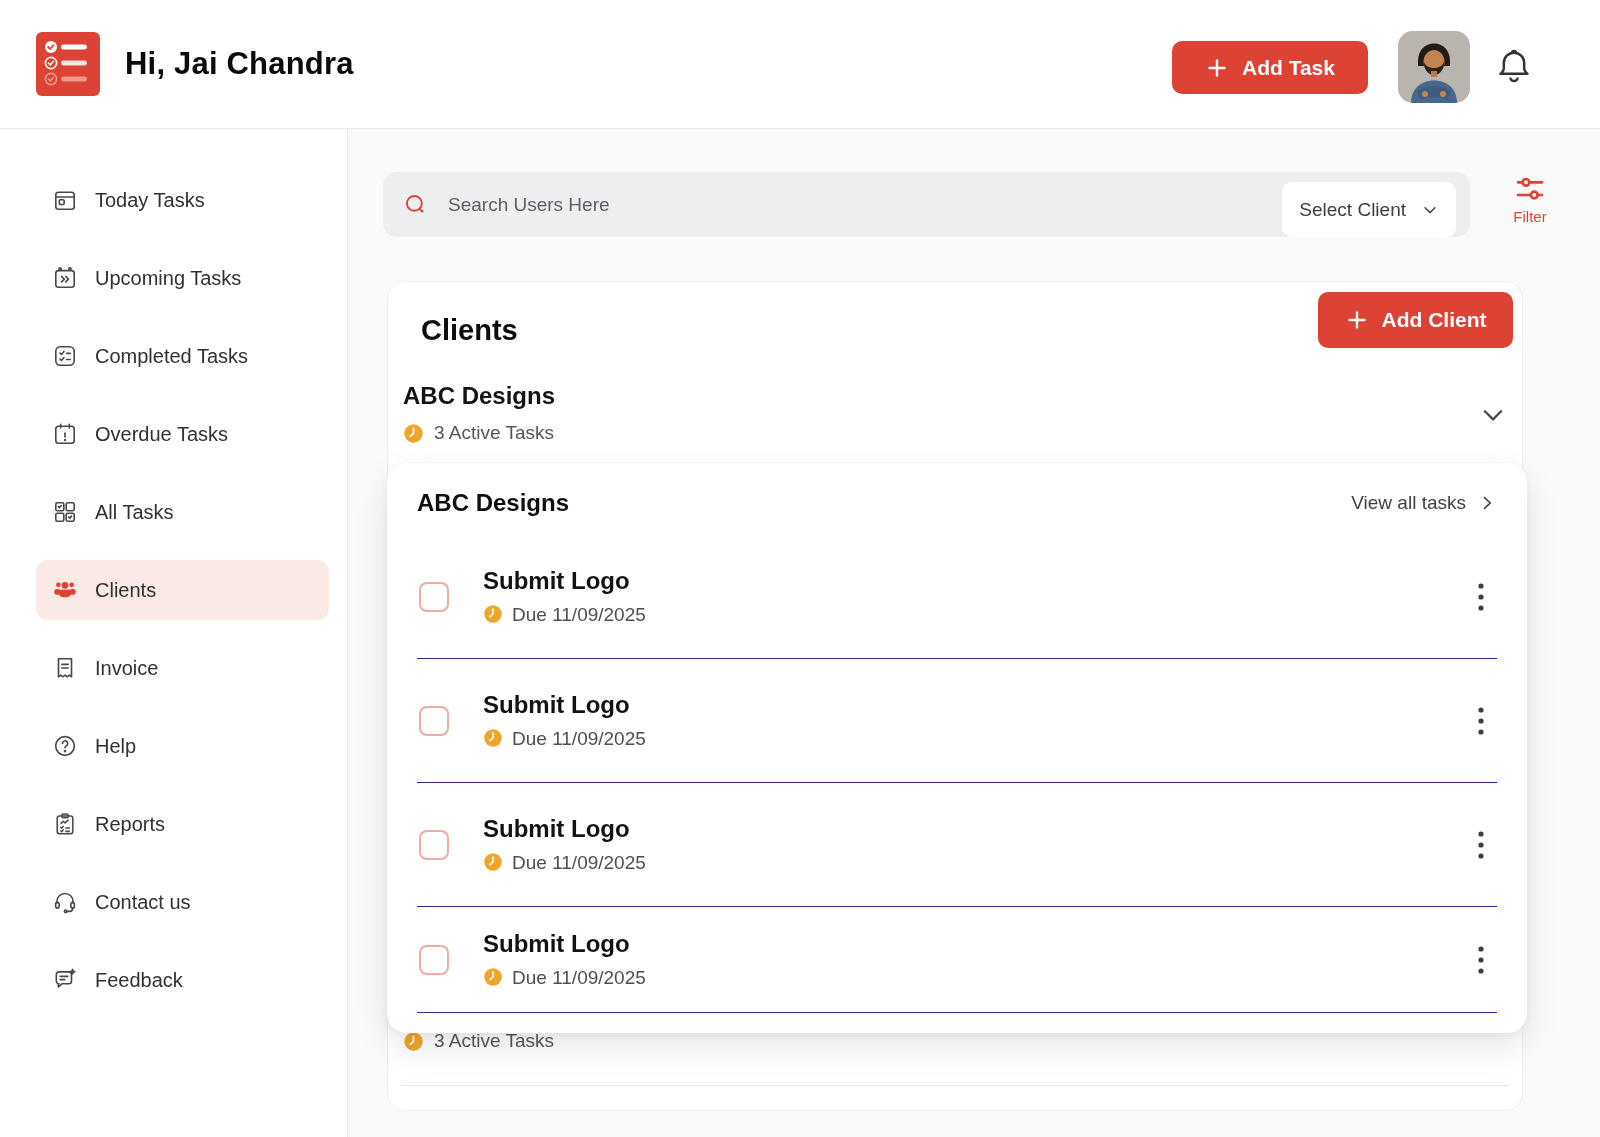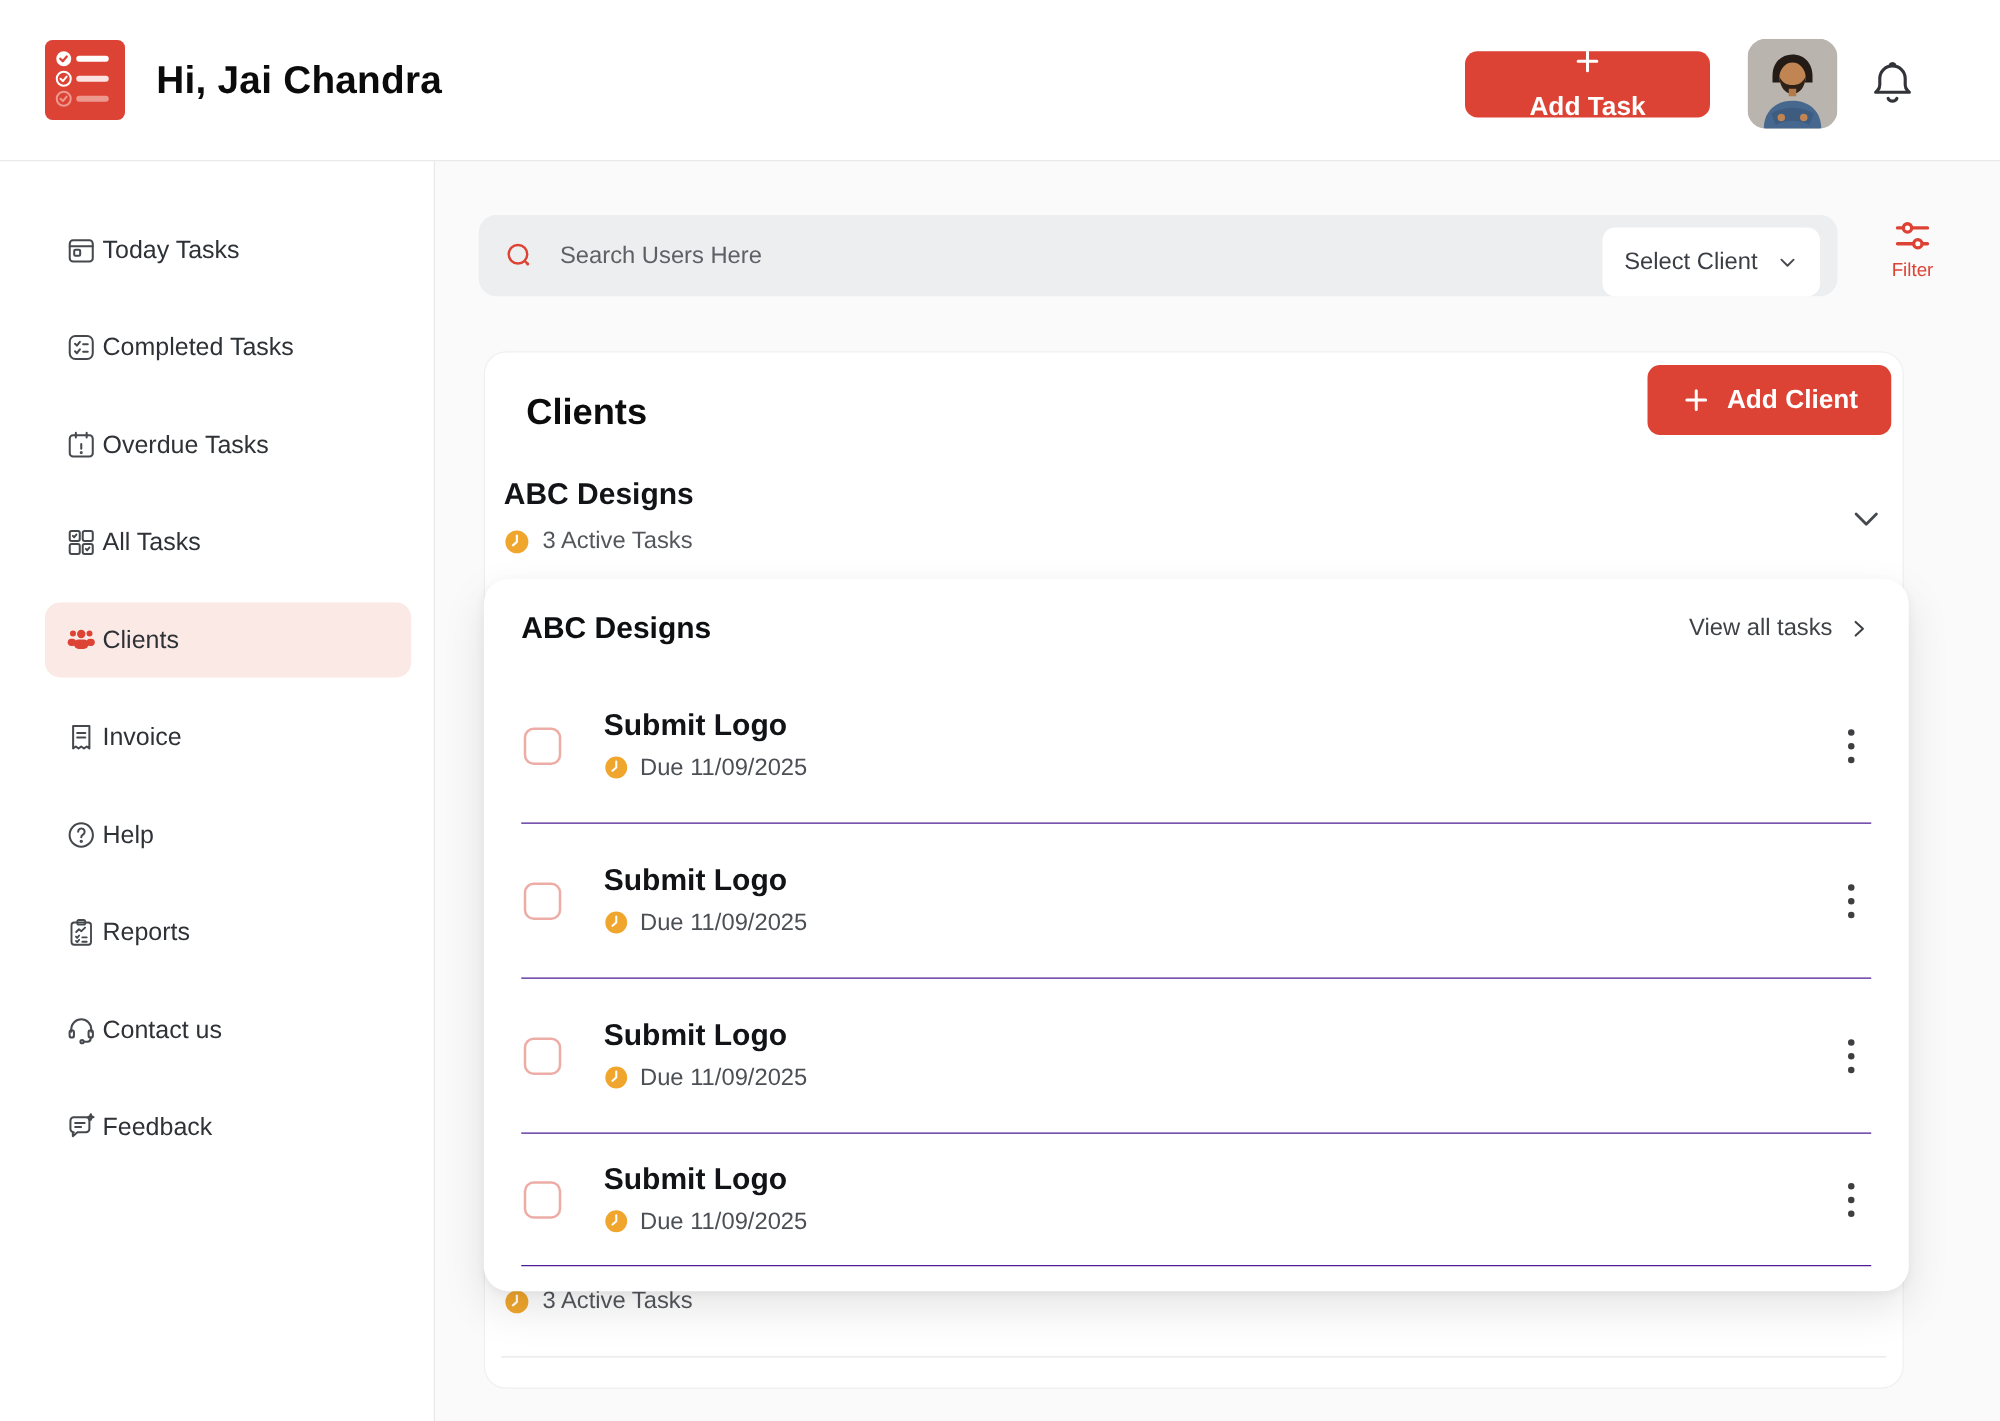--- a/index.html
+++ b/index.html
@@ -22,37 +22,37 @@
   .app-title {
     position:absolute; left:125px; top:0; height:128px;
     display:flex; align-items:center;
     font-size:31px; font-weight:bold; color:#0b0b0c; letter-spacing:.2px;
   }
   .btn-red {
     background:#dd4334; color:#fff; border:none; border-radius:10px;
     display:flex; align-items:center; justify-content:center; gap:13px;
     font-family:inherit; font-size:21px; font-weight:bold; cursor:pointer;
   }
-  .add-task-btn { position:absolute; left:1172px; top:41px; width:196px; height:53px;flex-direction:column; }
+  .add-task-btn { position:absolute; left:1172px; top:41px; width:196px; height:53px; }
   .avatar {
     position:absolute; left:1398px; top:31px; width:72px; height:72px;
     border-radius:15px; overflow:hidden;
   }
   .bell { position:absolute; left:1492px; top:44px; width:44px; height:44px;
     display:flex; align-items:center; justify-content:center; cursor:pointer; }
 
   
   .sidebar {
     position:absolute; left:0; top:129px; bottom:0; width:348px;
     background:#ffffff; border-right:1px solid #e9e9ea; z-index:9;
     padding-top:41px; display:flex; flex-direction:column; gap:18px;
   }
   .side-item {
     height:60px; margin:0 18px 0 36px; padding-left:16px;
-    display:flex; align-items:center; gap:4px;
+    display:flex; align-items:center; gap:17px;
     border-radius:12px; cursor:pointer;
     font-size:20px; color:#2e3136;
   }
   .side-item.active { background:#fbe9e6; }
   .side-item .ic { width:26px; height:26px; flex:none; }
 
   
   .main { position:absolute; left:348px; top:129px; right:0; bottom:0; background:#fafafa; }
 
   .search-bar {
@@ -179,20 +179,31 @@
     <span class="ic">
       <svg viewBox="0 0 24 24" width="26" height="26" fill="none" stroke="#45484d" stroke-width="1.5" stroke-linecap="round" stroke-linejoin="round">
         <rect x="3.5" y="4.8" width="17" height="15.7" rx="2.5"></rect>
           <path d="M3.5 9.2h17"></path>
         <rect x="6.8" y="11.8" width="4.4" height="4.4" rx="0.9"></rect>
       </svg>
     </span>
     <span>Today Tasks</span>
   </div>
 
+  <div class="side-item">
+    <span class="ic">
+      <svg viewBox="0 0 24 24" width="26" height="26" fill="none" stroke="#45484d" stroke-width="1.5" stroke-linecap="round" stroke-linejoin="round">
+        <rect x="3.5" y="5.2" width="17" height="15.3" rx="2.5"></rect>
+        <circle cx="7.5" cy="3.6" r="1.1"></circle>
+          <circle cx="16.5" cy="3.6" r="1.1"></circle>
+        <path d="M8.8 10.4l2.6 2.6-2.6 2.6M12.6 10.4l2.6 2.6-2.6 2.6"></path>
+      </svg>
+    </span>
+    <span>Upcoming Tasks</span>
+  </div>
 
   <div class="side-item">
     <span class="ic">
       <svg viewBox="0 0 24 24" width="26" height="26" fill="none" stroke="#45484d" stroke-width="1.5" stroke-linecap="round" stroke-linejoin="round">
         <rect x="3.5" y="3.5" width="17" height="17" rx="4.2"></rect>
         <path d="M7.4 9.2l1.4 1.4 2.2-2.8M13.4 9.6h3.4"></path>
         <path d="M7.4 14.8l1.4 1.4 2.2-2.8M13.4 15.2h3.4"></path>
       </svg>
     </span>
     <span>Completed Tasks</span>

